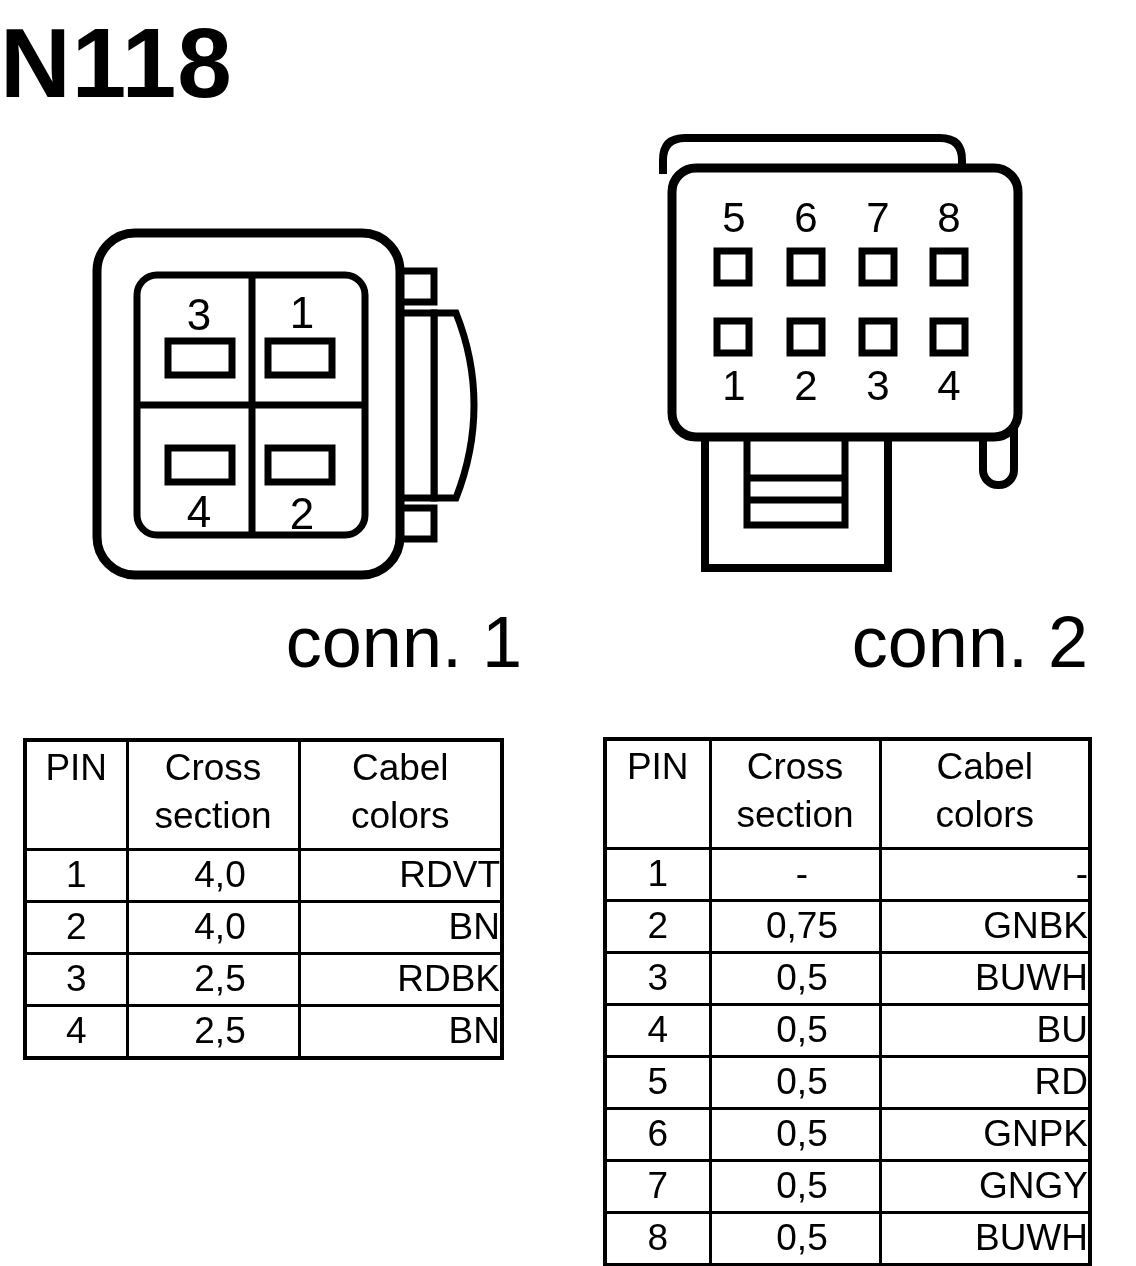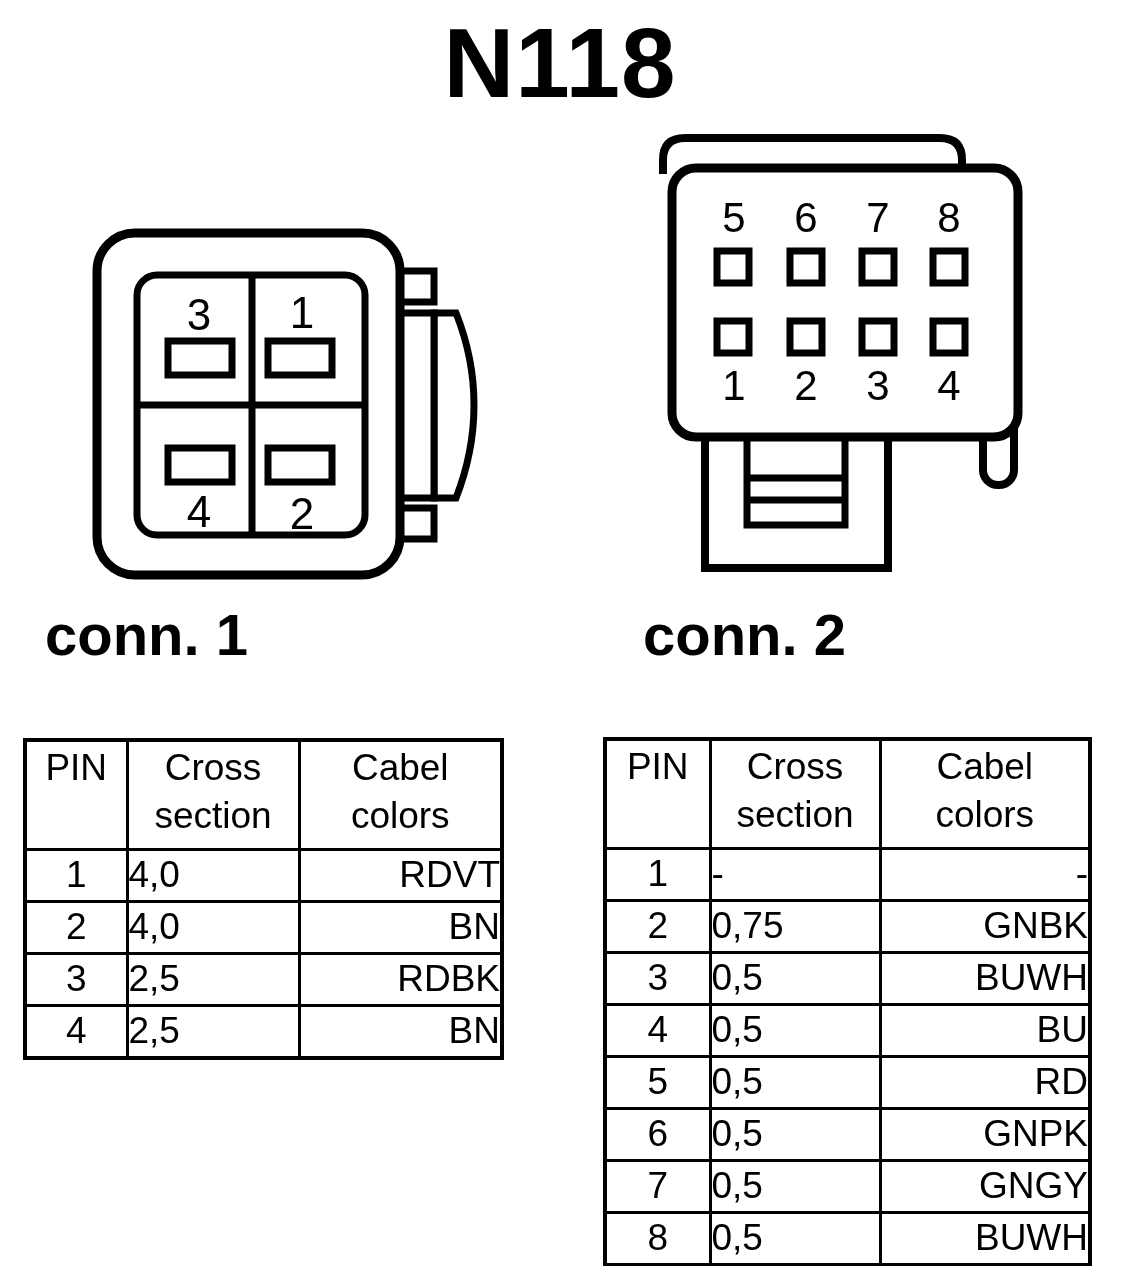--- a/index.html
+++ b/index.html
@@ -6,28 +6,27 @@
   body{
     position:relative;
     width:1136px;height:1266px;
     font-family:"Liberation Sans",sans-serif;
     color:#000;
     overflow:hidden;
   }
   .abs{position:absolute;}
   #title{
     left:0;top:14px;width:1120px;
-    text-align:center;
     font-size:98px;font-weight:bold;line-height:1;
     letter-spacing:1px;
   }
   .conn-label{
     top:606px;
-    text-align:left;
-    font-size:58px;font-weight:bold;line-height:1;
+    text-align:right;
+    font-size:72px;font-weight:normal;line-height:1;
   }
   #conn1-label{left:45px;width:477px;}
   #conn2-label{left:643px;width:445px;}
   #diagram-svg{left:0;top:0;}
   table.pin-table{
     border-collapse:collapse;
     table-layout:fixed;
     background:#fff;
     border:4px solid #000;
     font-size:37px;
@@ -45,21 +44,21 @@
     vertical-align:top;
     text-align:center;
     padding:2px 4px 0 4px;
   }
   .pin-table td{
     height:49px;
     vertical-align:middle;
     padding:0;
   }
   td.c-pin{text-align:center;}
-  td.c-val{text-align:left;}
+  td.c-val{text-align:center;padding-left:14px;}
   td.c-col{text-align:right;padding-left:12px;}
   svg text{font-family:"Liberation Sans",sans-serif;fill:#000;}
 </style>
 </head>
 <body>
 
 <div id="title" class="abs">N118</div>
 
 <svg id="diagram-svg" class="abs" width="1136" height="1266" viewBox="0 0 1136 1266" xmlns="http://www.w3.org/2000/svg">
 

